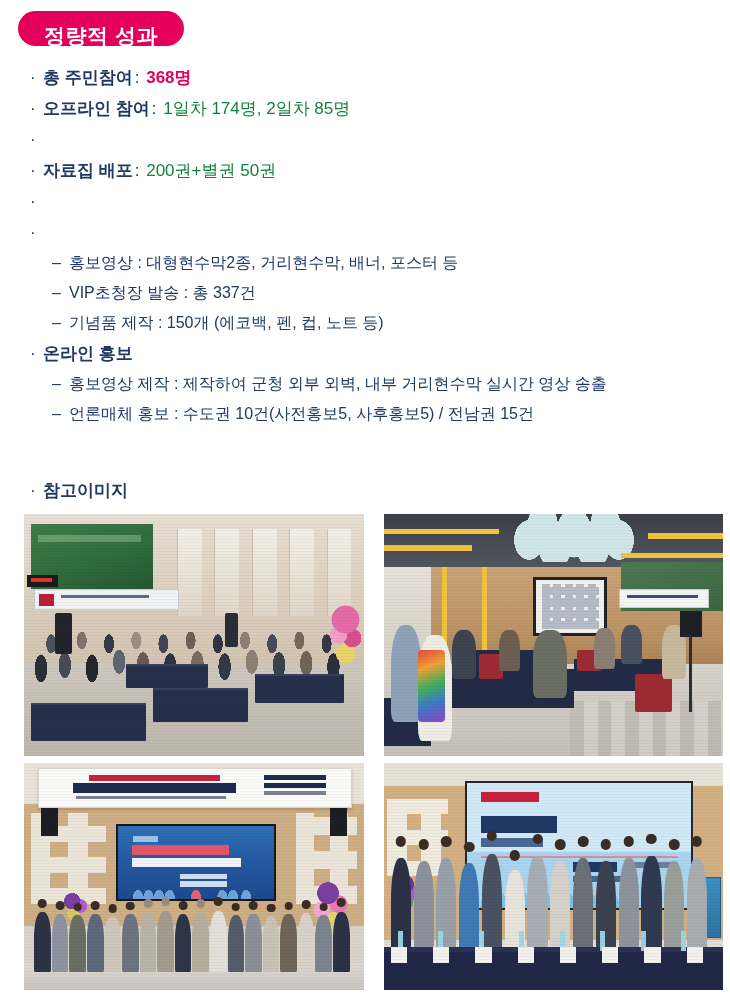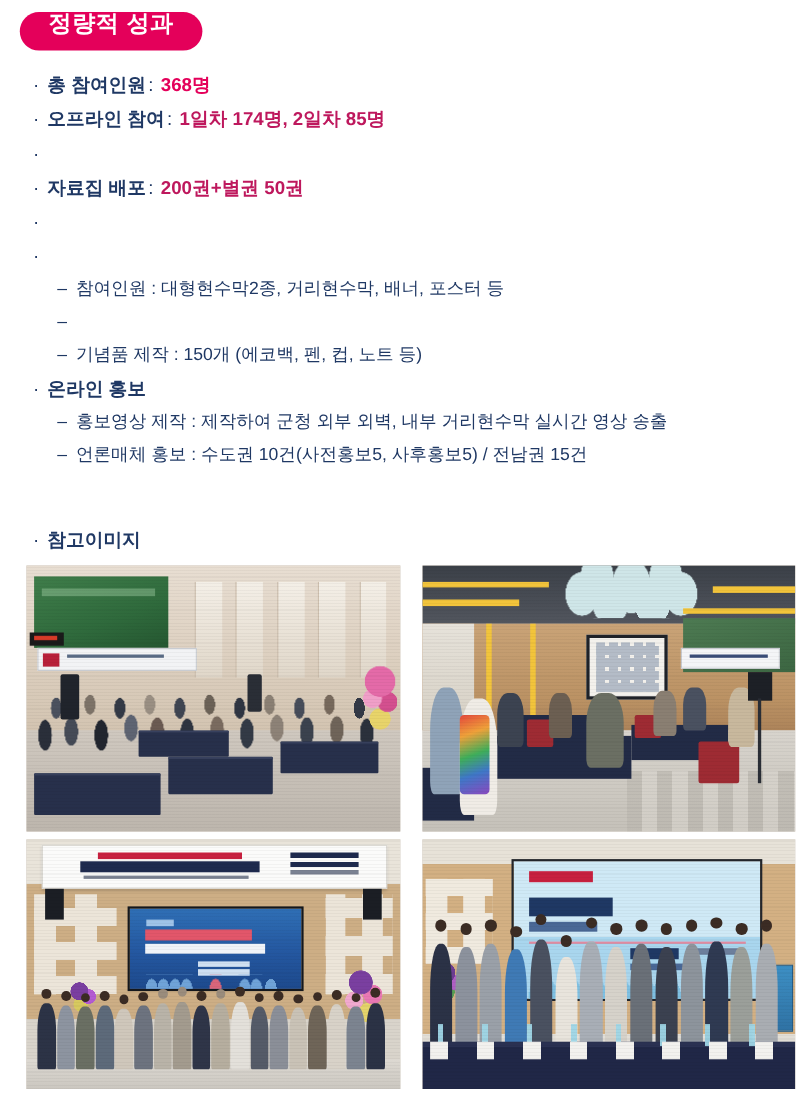--- a/index.html
+++ b/index.html
@@ -20,21 +20,21 @@
   
   .title-badge {
     position: absolute;
     left: 18px;
     top: 11px;
     width: 166px;
     height: 35px;
     border-radius: 18px;
     background: #e4005a;
     display: flex;
-    align-items: flex-start;
+    align-items: flex-end;
     justify-content: center;
     box-sizing: border-box;
   }
   .title-badge-text {
     color: #ffffff;
     font-size: 21px;
     font-weight: bold;
     letter-spacing: 0.5px;
     line-height: 1;
     white-space: nowrap;
@@ -70,22 +70,22 @@
   .lbl {
     font-weight: bold;
     color: #1f3864;
   }
   .sep {
     font-weight: normal;
     color: #1f3864;
     padding: 0 2px;
   }
   .val {
-    font-weight: bold;
-    color: #be185d;
+    font-weight: normal;
+    color: #15803d;
   }
   .val-accent {
     font-weight: bold;
     color: #e4005a;
   }
 
   
   .sub-row {
     display: flex;
     align-items: flex-start;
@@ -469,21 +469,21 @@
 <body>
 
 <div class="title-badge">
   <span class="title-badge-text">정량적 성과</span>
 </div>
 
 <div class="content">
 
   <div class="bullet-row">
     <span class="bullet-mark">·</span>
-    <span class="bullet-text"><span class="lbl">총 참여인원</span><span class="sep">:</span> <span class="val-accent">368명</span></span>
+    <span class="bullet-text"><span class="lbl">총 주민참여</span><span class="sep">:</span> <span class="val-accent">368명</span></span>
   </div>
 
   <div class="bullet-row">
     <span class="bullet-mark">·</span>
     <span class="bullet-text"><span class="lbl">오프라인 참여</span><span class="sep">:</span> <span class="val">1일차 174명, 2일차 85명</span></span>
   </div>
 
   <div class="bullet-row">
     <span class="bullet-mark">·</span>
   </div>
@@ -495,24 +495,25 @@
 
   <div class="bullet-row">
     <span class="bullet-mark">·</span>
   </div>
 
   <div class="bullet-row heading-only">
     <span class="bullet-mark">·</span>
   </div>
   <div class="sub-row">
     <span class="sub-mark">–</span>
-    <span class="sub-text">참여인원 : 대형현수막2종, 거리현수막, 배너, 포스터 등</span>
+    <span class="sub-text">홍보영상 : 대형현수막2종, 거리현수막, 배너, 포스터 등</span>
   </div>
   <div class="sub-row">
     <span class="sub-mark">–</span>
+    <span class="sub-text">VIP초청장 발송 : 총 337건</span>
   </div>
   <div class="sub-row">
     <span class="sub-mark">–</span>
     <span class="sub-text">기념품 제작 : 150개 (에코백, 펜, 컵, 노트 등)</span>
   </div>
 
   <div class="bullet-row heading-only">
     <span class="bullet-mark">·</span>
     <span class="bullet-text"><span class="lbl">온라인 홍보</span></span>
   </div>

